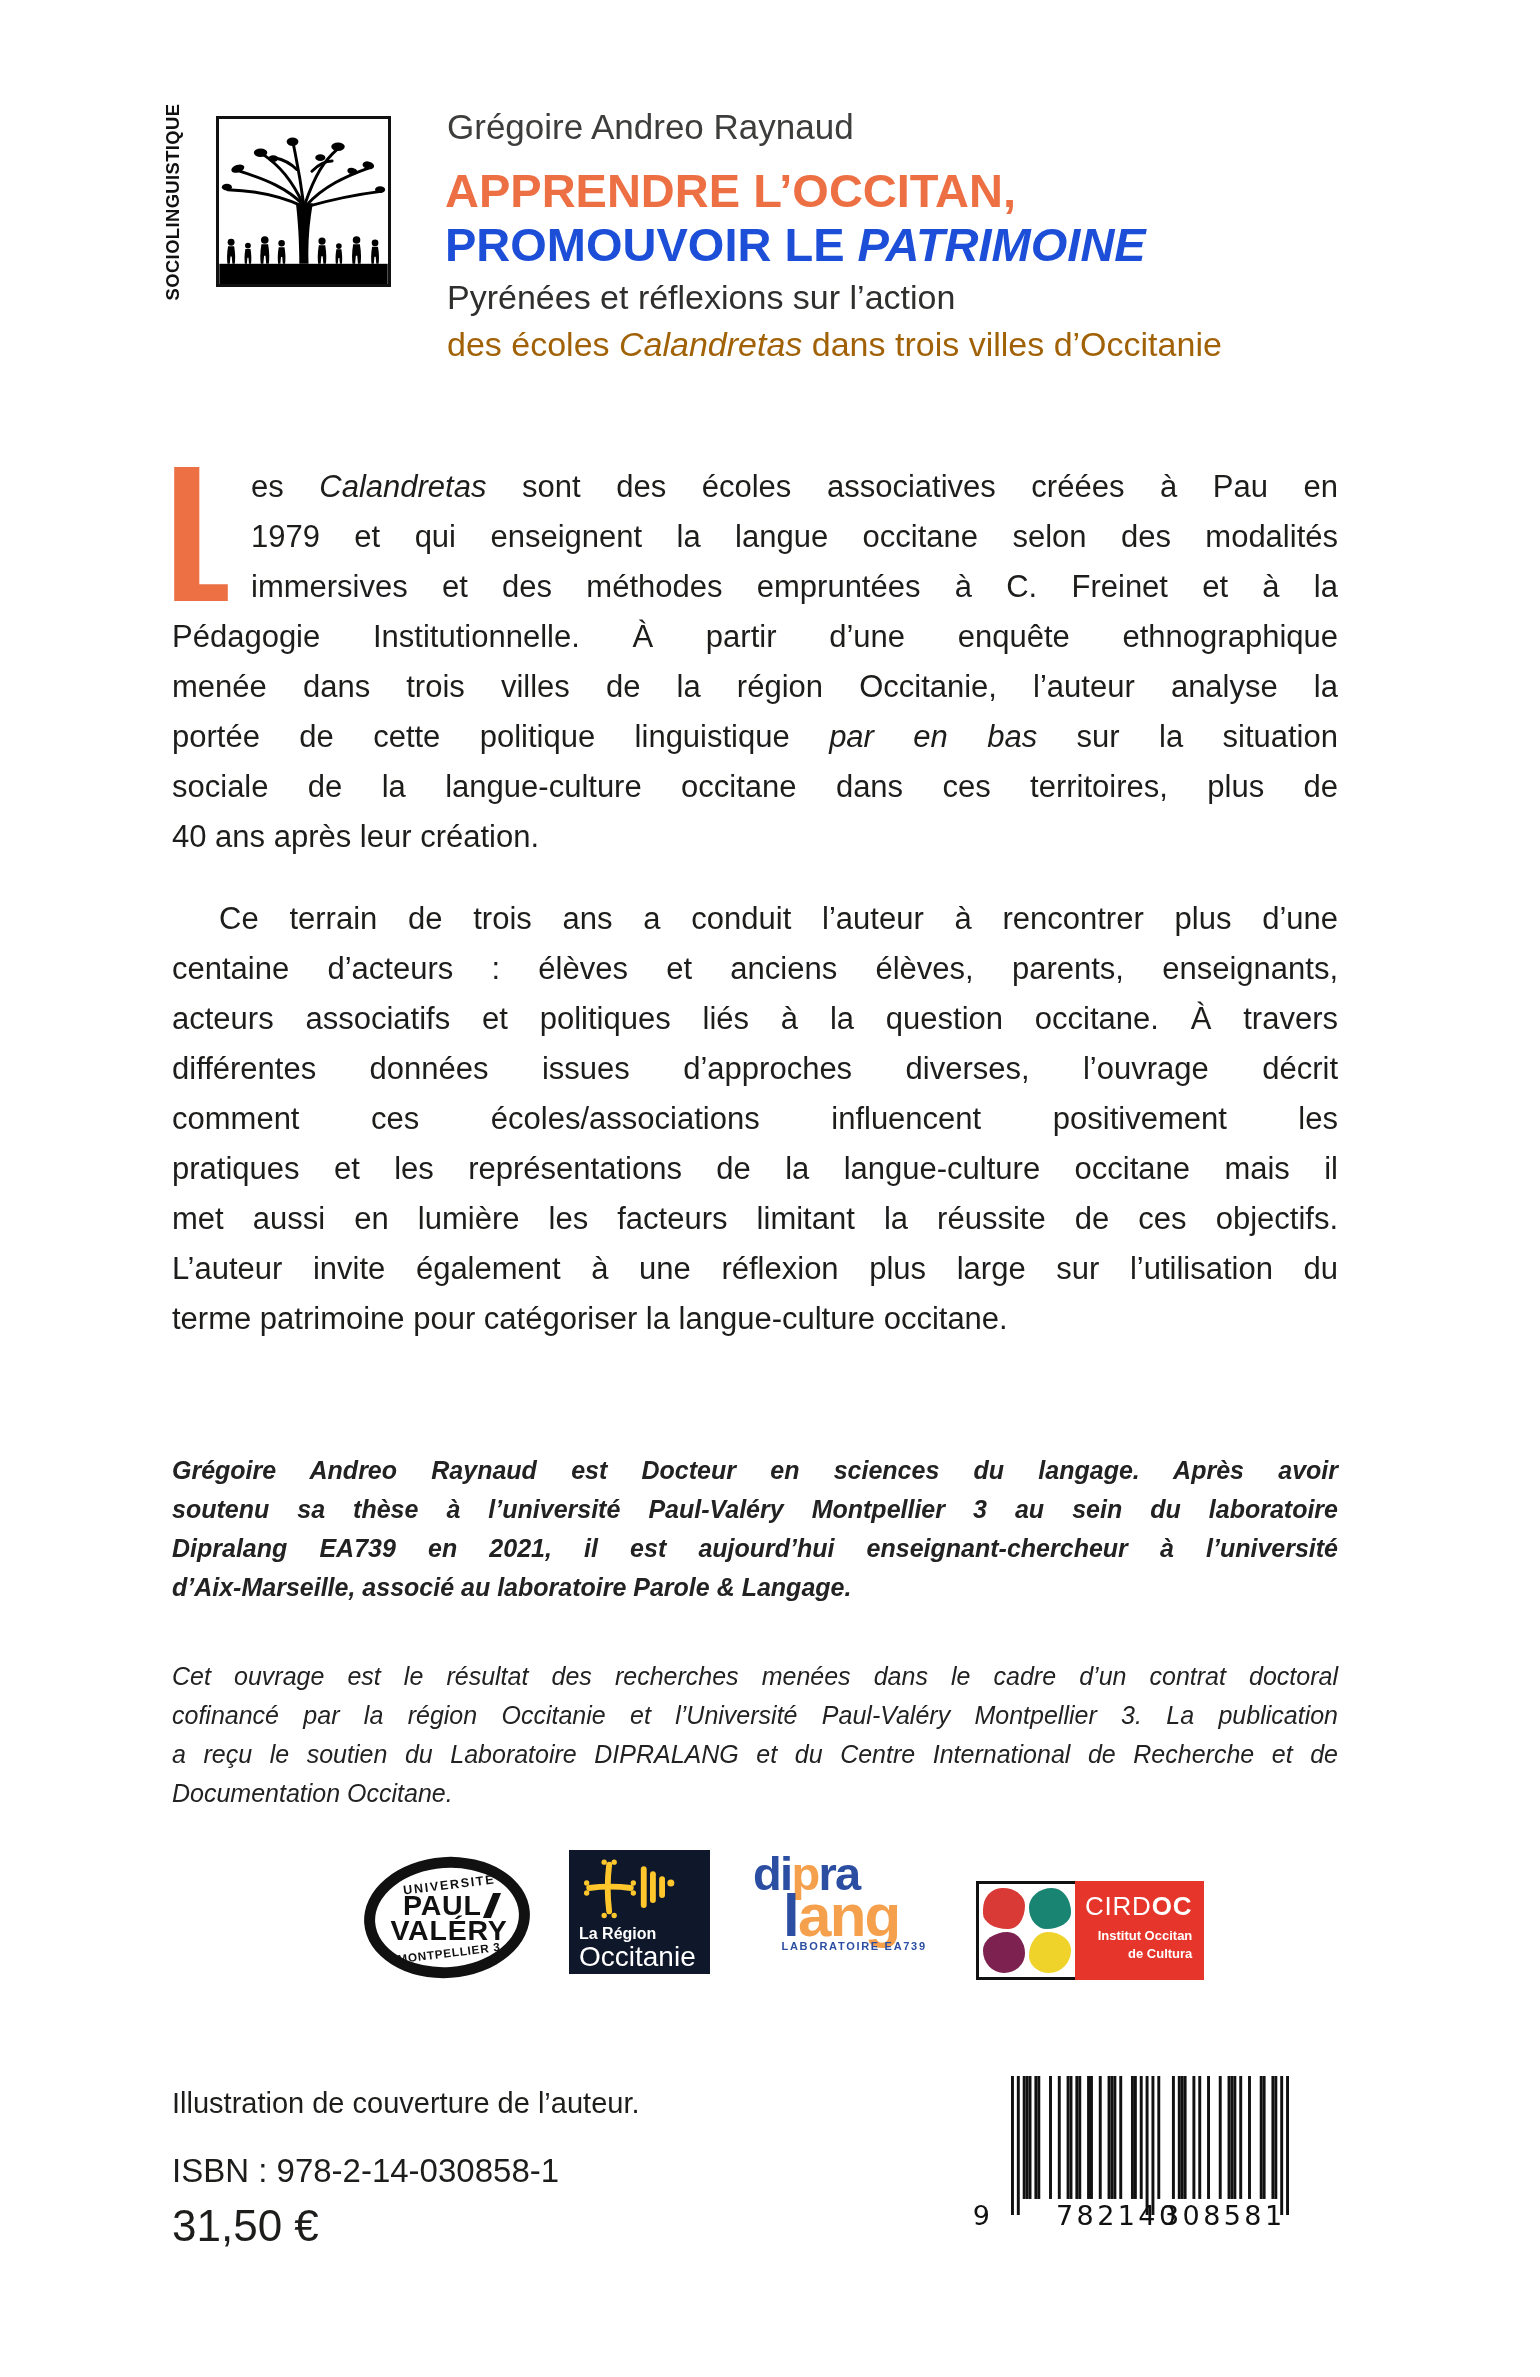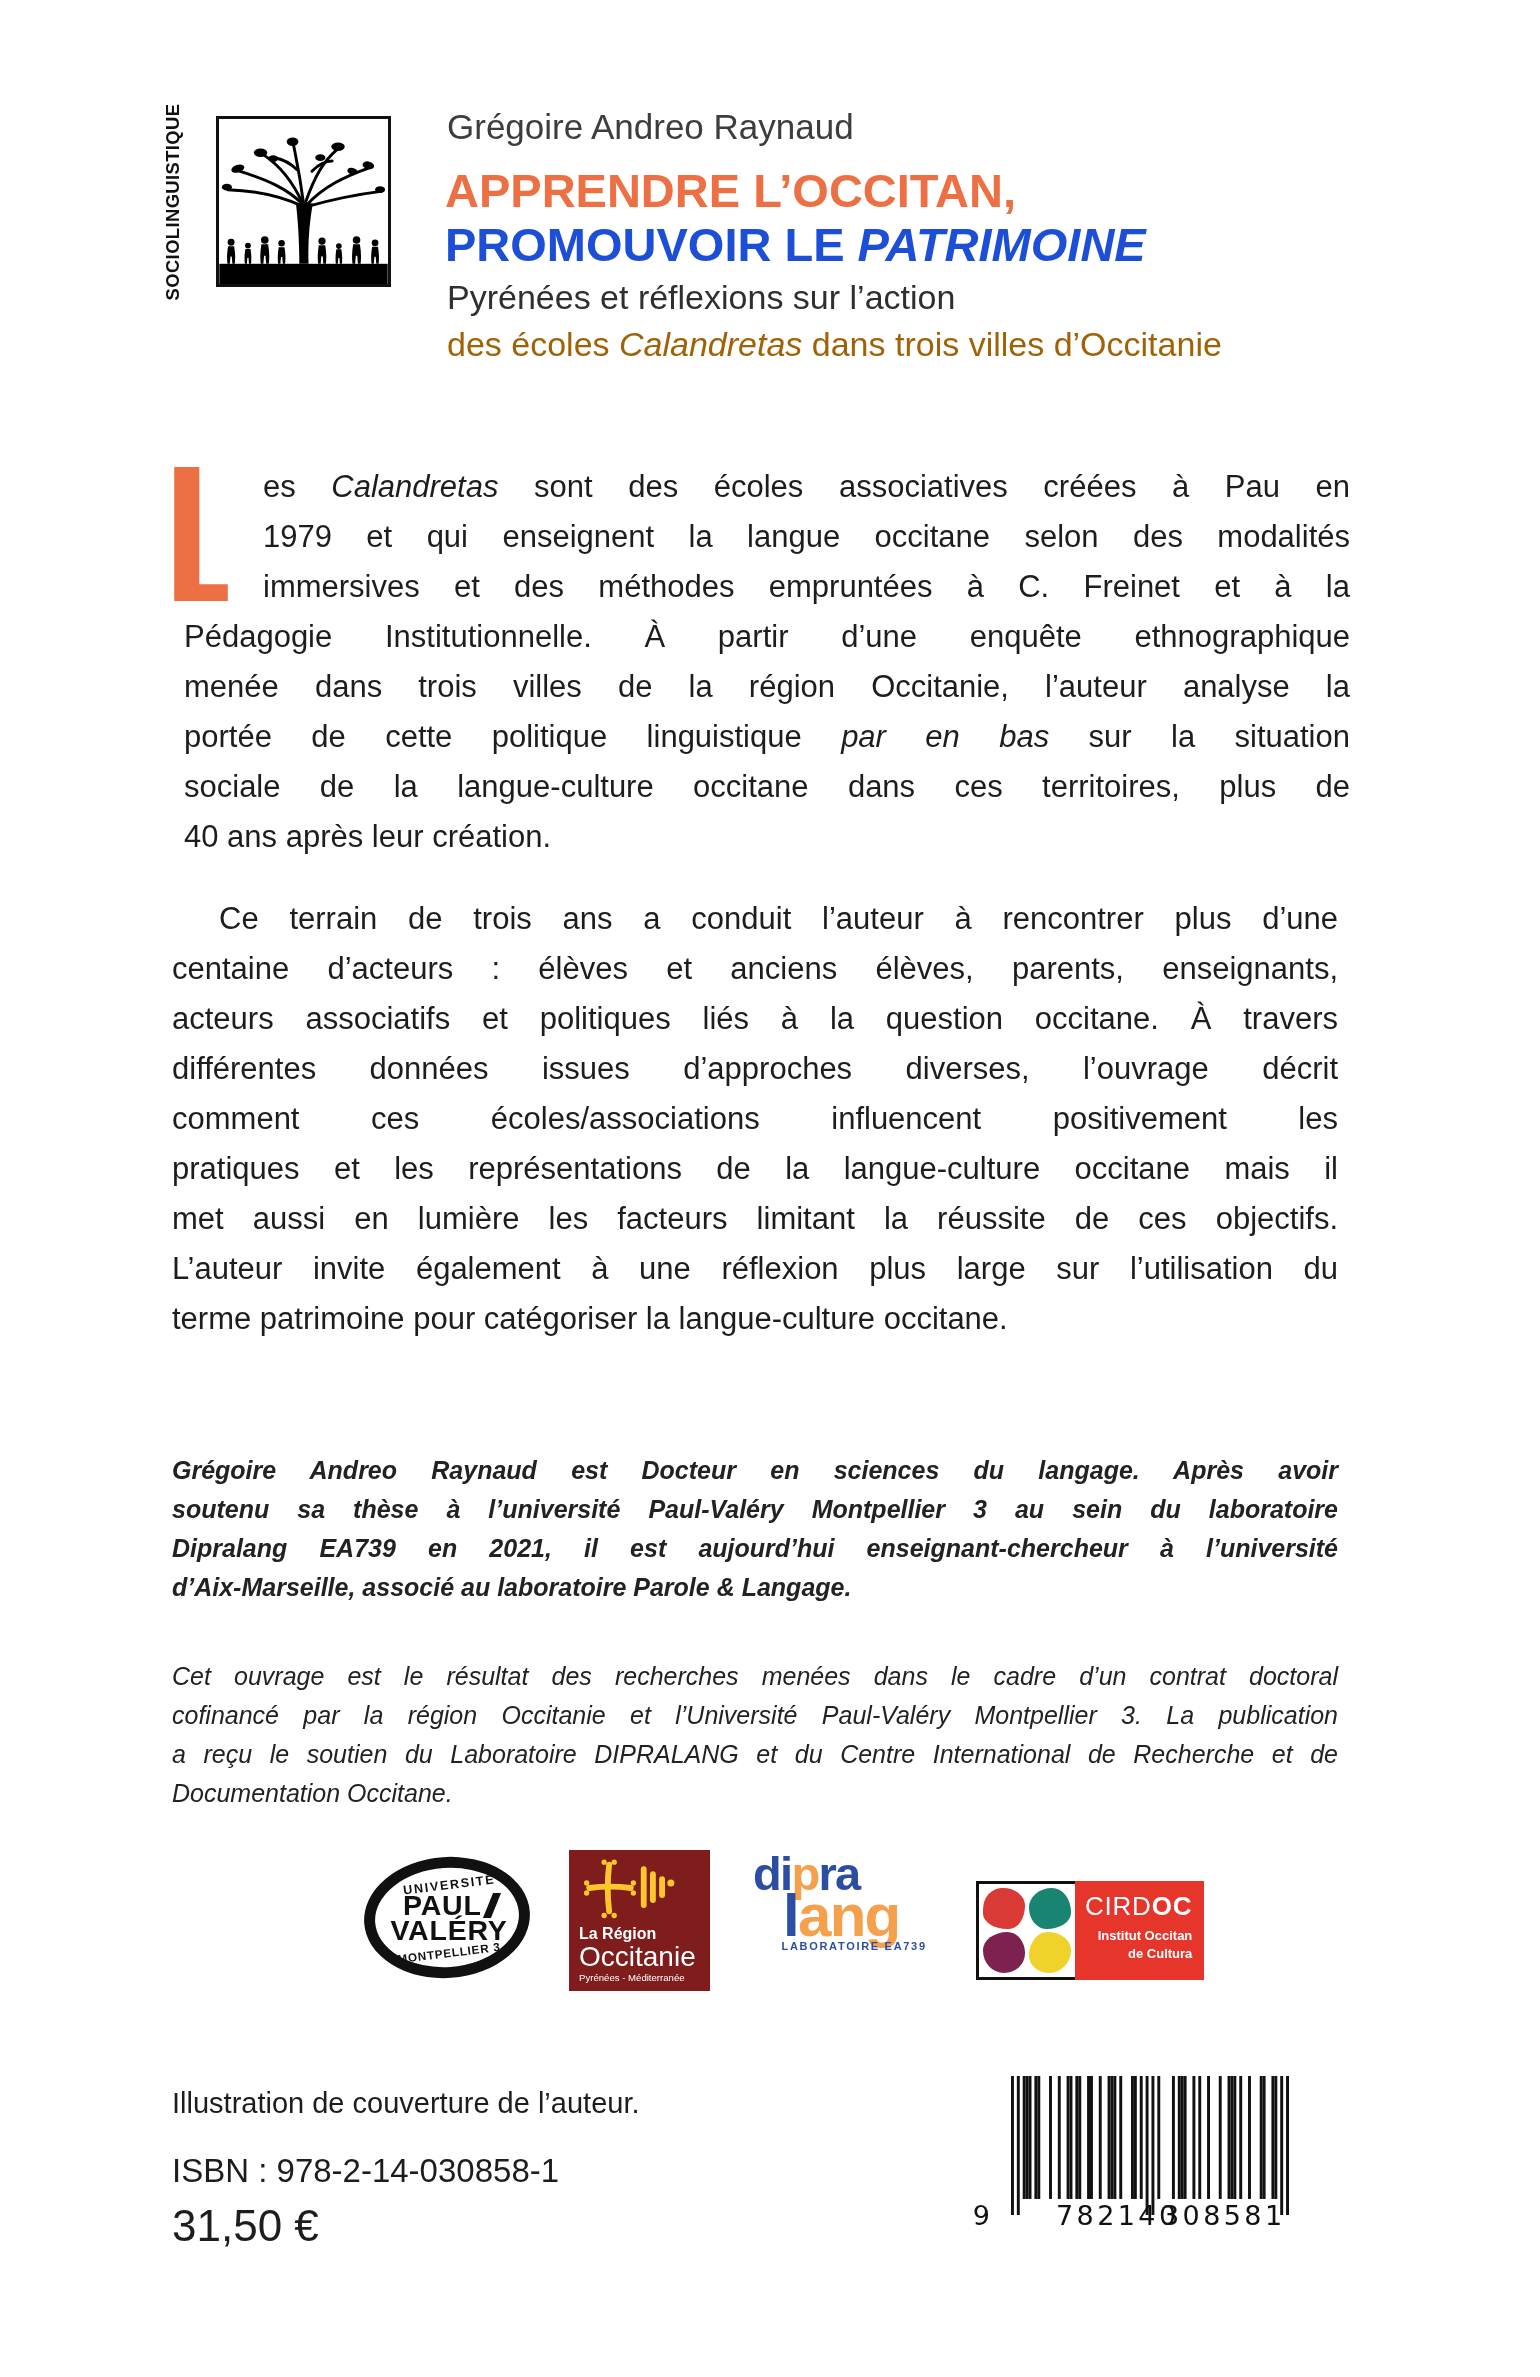--- a/index.html
+++ b/index.html
@@ -17,21 +17,21 @@
   .author{position:absolute;left:447px;top:107px;font-size:35px;color:#3d3d3c;}
   .title1{position:absolute;left:445px;top:163px;font-size:47px;font-weight:700;color:#ed7044;letter-spacing:0px;}
   .title2{position:absolute;left:445px;top:217px;font-size:47px;font-weight:700;color:#1d4ed8;}
   .sub1{position:absolute;left:447px;top:278px;font-size:34px;color:#2f2f2e;}
   .sub2{position:absolute;left:447px;top:325px;font-size:34px;color:#a16207;}
 
   
   .col{position:absolute;left:172px;width:1166px;}
   .tline{text-align:justify;text-align-last:justify;white-space:nowrap;}
   .tline.end{text-align-last:left;}
-  .p1{top:462px;font-size:31px;margin-left:12px;}
+  .p1{top:462px;font-size:31px;}
   .p1 .tline{height:50px;line-height:50px;}
   .p1 .tline.ind{padding-left:79px;}
   .p2{top:894px;font-size:31px;}
   .p2 .tline{height:50px;line-height:50px;}
   .p2 .tline.pind{padding-left:47px;}
   .bio{font-size:25px;font-style:italic;font-weight:700;color:#222;}
   .bio .tline{height:39px;line-height:39px;}
   .bio1{top:1451px;}
   .bio2{top:1657px;font-weight:400;}
   .seg-i{font-style:italic;}
@@ -47,21 +47,21 @@
   .pvlogo{position:absolute;left:361px;top:1855px;width:176px;height:127px;}
   .pvring{position:absolute;left:3.4px;top:1.7px;width:166px;height:121px;border:11px solid #111;border-radius:50%;
           box-sizing:border-box;transform:rotate(-4deg);}
   .pvtxt{position:absolute;left:0;top:0;width:100%;height:100%;display:flex;flex-direction:column;
          align-items:center;justify-content:center;color:#111;}
   .pv-univ{font-size:12.6px;font-weight:700;letter-spacing:1.7px;transform:rotate(-7deg);margin-bottom:0.8px;}
   .pv-main{font-size:28.5px;font-weight:700;line-height:25px;letter-spacing:0.8px;display:flex;align-items:center;}
   .pv-slash{display:inline-block;width:7.5px;height:25px;background:#111;transform:skewX(-22deg);margin-left:5.9px;}
   .pv-mtp{font-size:11.7px;font-weight:700;letter-spacing:0.8px;transform:rotate(-7deg);margin-top:2.5px;}
 
-  .occlogo{position:absolute;left:569px;top:1850px;width:141px;height:141px;background:#7f1d1d;color:#fff;box-sizing:border-box;padding:6.7px 10px;}
+  .occlogo{position:absolute;left:569px;top:1850px;width:141px;height:124px;background:#0f172a;color:#fff;box-sizing:border-box;padding:6.7px 10px;}
   .occ-cross{display:block;margin:1.7px auto 0 5px;}
   .occ-l1{font-size:16px;font-weight:700;margin-top:1.7px;}
   .occ-l2{font-size:28px;font-weight:400;line-height:28.5px;}
   .occ-l3{font-size:9.6px;margin-top:0.8px;}
 
   .diplogo{position:absolute;left:753px;top:1852px;width:191px;height:141px;}
   .dip-l1{font-size:47px;font-weight:700;letter-spacing:-1.7px;line-height:44px;}
   .dip-l2{font-size:60px;font-weight:700;letter-spacing:-1.7px;line-height:39px;margin-left:30px;}
   .dip-l3{font-size:11px;letter-spacing:1.7px;color:#2b4ea2;margin:5px 0 0 28.5px;font-weight:700;}
 

